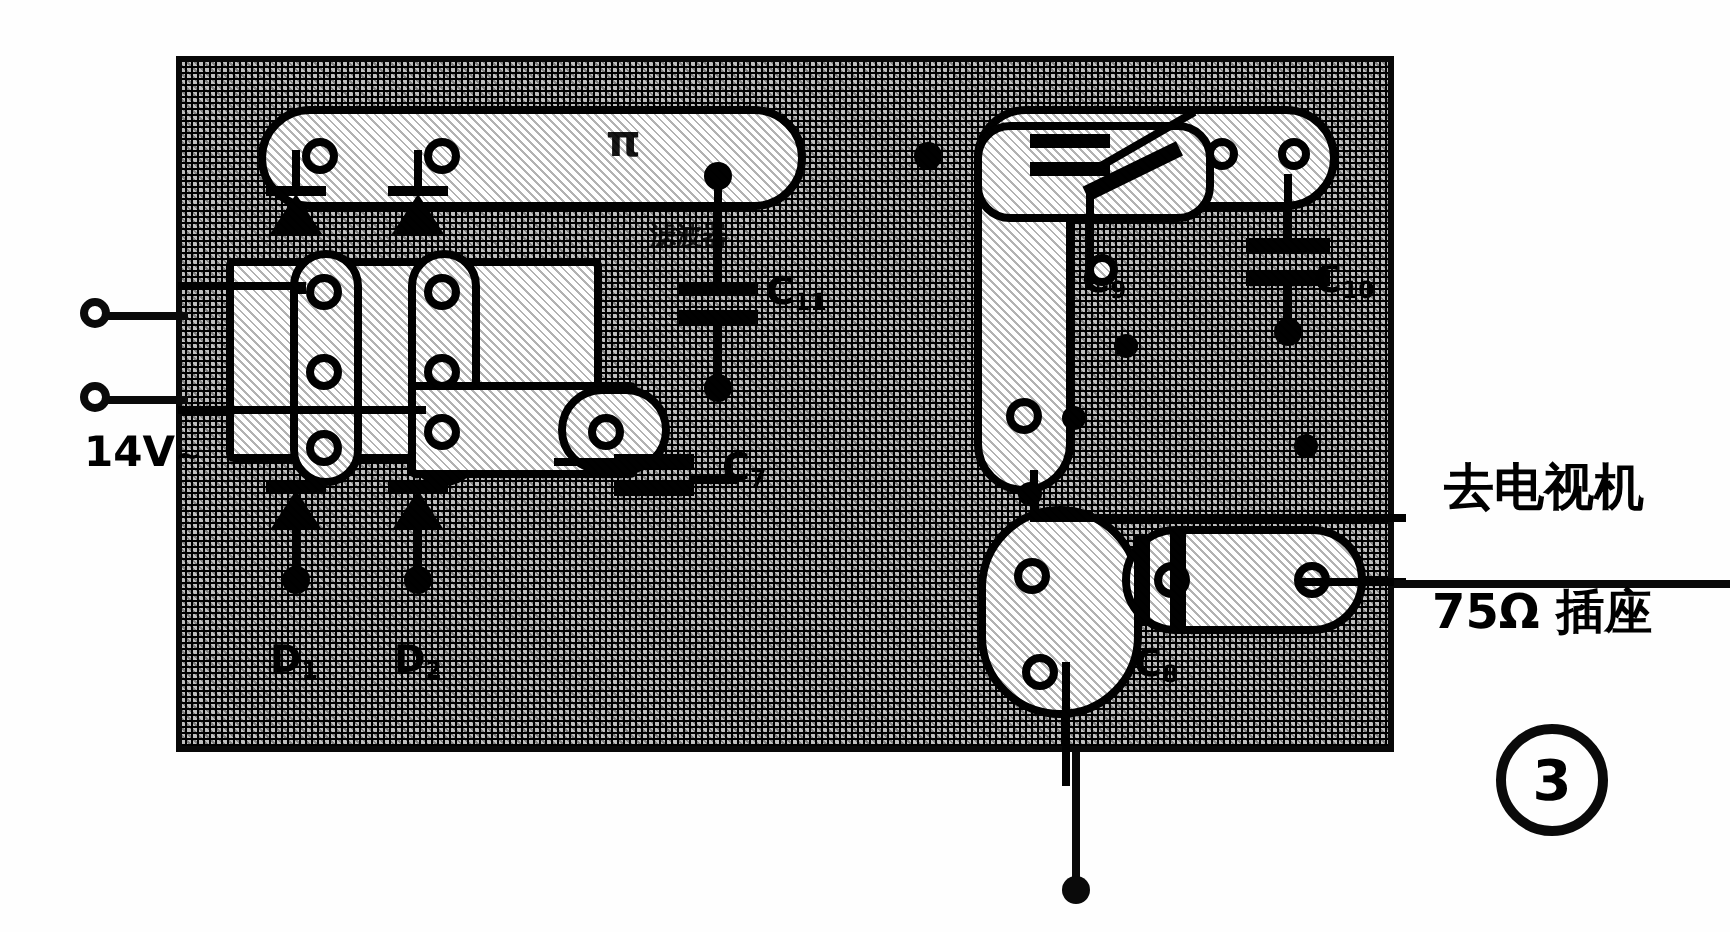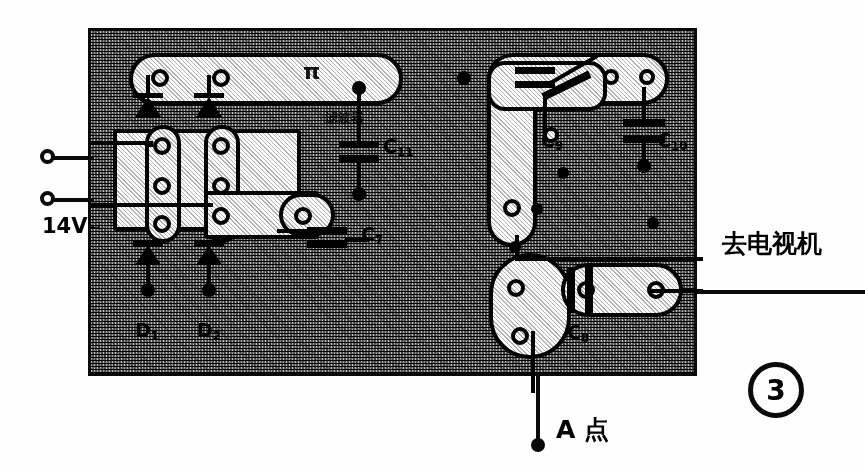--- a/index.html
+++ b/index.html
@@ -217,20 +217,20 @@
   <div class="w wh" style="left:52px;top:198px;width:42px;"></div>
   <div class="term" style="left:40px;top:149px;"></div>
   <div class="term" style="left:40px;top:191px;"></div>
   <div class="lbl" style="left:42px;top:214px;font-size:21px;">
     <span>14V</span><span style="font-size:16px;">~</span>
   </div>
 
   <div class="w wh" style="left:697px;top:290px;width:190px;"></div>
 
   <div class="cn lbl" style="left:722px;top:227px;font-size:25px;">去电视机</div>
+  <div class="lbl" style="left:716px;top:290px;font-size:24px;">75Ω  插座</div>
 
   <div class="w wv" style="left:536px;top:376px;height:66px;"></div>
   <div class="termf" style="left:531px;top:438px;"></div>
-  <div class="lbl" style="left:556px;top:413px;font-size:25px;">A 点</div>
 
   <div class="circ" style="left:748px;top:362px;">3</div>
 
 </div>
 
 </body></html>

